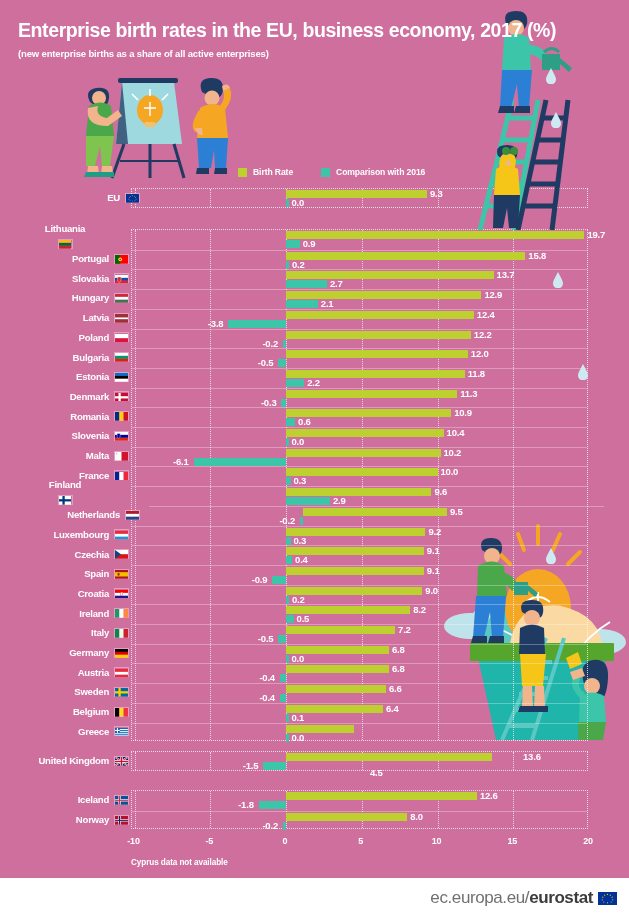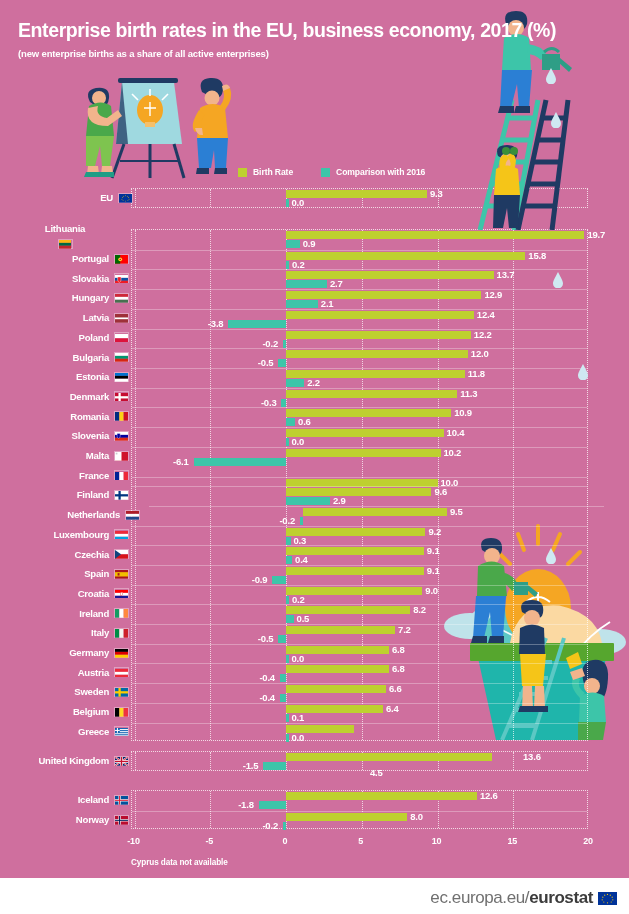--- a/index.html
+++ b/index.html
@@ -282,21 +282,21 @@
       <span class="legend-swatch" style="background:#bed02f"></span>
       <span class="legend-label">Birth Rate</span>
     </div>
     <div class="legend-item">
       <span class="legend-swatch" style="background:#3dc5a9"></span>
       <span class="legend-label">Comparison with 2016</span>
     </div>
   </div>
 
   <div id="chart-layer">
-      <div class="clabel" style="top: 188px; height: 19.7px; left: 5px;">
+      <div class="clabel" style="top: 188px; height: 19.7px; left: 12px;">
         <span class="txt">EU</span>
         <span class="flag"><svg viewBox="0 0 15 10" preserveAspectRatio="none">
             <rect width="15" height="10" fill="#003399"></rect>
             <g fill="#FFCC00">
         <circle cx="7.5" cy="2" r="0.5"></circle>
               <circle cx="9.6" cy="2.6" r="0.5"></circle>
               <circle cx="11.1" cy="4.1" r="0.5"></circle>
         <circle cx="11.6" cy="6" r="0.5"></circle>
               <circle cx="10.3" cy="7.6" r="0.5"></circle>
               <circle cx="7.5" cy="8.2" r="0.5"></circle>
@@ -421,21 +421,21 @@
           </svg></span>
       </div>
       <div class="clabel" style="top: 465.4px; height: 19.7px; left: 1px;">
         <span class="txt">France</span>
         <span class="flag"><svg viewBox="0 0 15 10" preserveAspectRatio="none">
             <rect y="0" x="0" height="10" width="5" fill="#002395"></rect>
             <rect y="0" x="5" height="10" width="5" fill="#fff"></rect>
             <rect y="0" x="10" height="10" width="5" fill="#ED2939"></rect>
           </svg></span>
       </div>
-      <div class="clabel" style="top: 485.1px; height: 19.7px; left: 1px;">
+      <div class="clabel" style="top: 485.1px; height: 19.7px; left: 1px; flex-direction: column;">
         <span class="txt">Finland</span>
         <span class="flag"><svg viewBox="0 0 15 10" preserveAspectRatio="none">
       <rect width="15" height="10" fill="#fff"></rect>
       <rect x="4" y="0" width="2.6" height="10" fill="#003580"></rect>
       <rect x="0" y="3.7" width="15" height="2.6" fill="#003580"></rect>
 
     </svg></span>
       </div>
       <div class="clabel" style="top: 504.8px; height: 19.7px; left: 12px;">
         <span class="txt">Netherlands</span>
@@ -613,21 +613,21 @@
           <div class="vlabel birth" style="left: 314.56px;">10.4</div>
           <div class="bar comp" style="left: 154px; width: 2.5px;"></div>
           <div class="vlabel comp" style="left: 159.5px;">0.0</div>
         </div>
         <div class="row" style="height: 19.7px; position: absolute; left: 0px; right: 0px; top: 216.7px; border-top: 1px solid rgba(255, 255, 255, 0.3);">
           <div class="bar birth" style="left: 154px; width: 154.53px;"></div>
           <div class="vlabel birth" style="left: 311.53px;">10.2</div>
           <div class="bar comp" style="left: 61.585px; width: 92.415px;"></div>
           <div class="vlabel comp" style="right: 398.415px;">-6.1</div>
         </div>
-        <div class="row" style="height: 19.7px; position: absolute; left: 0px; right: 11px; top: 236.4px; border-top: 1px solid rgba(255, 255, 255, 0.3); margin-top: 11px;">
+        <div class="row" style="height: 19.7px; position: absolute; left: 0px; right: 11px; top: 236.4px; border-top: 1px solid rgba(255, 255, 255, 0.3);">
           <div class="bar birth" style="left: 154px; width: 151.5px;"></div>
           <div class="vlabel birth" style="left: 308.5px;">10.0</div>
           <div class="bar comp" style="left: 154px; width: 4.545px;"></div>
           <div class="vlabel comp" style="left: 161.545px;">0.3</div>
         </div>
         <div class="row" style="height: 19.7px; position: absolute; left: 0px; right: 0px; top: 256.1px; border-top: 1px solid rgba(255, 255, 255, 0.3);">
           <div class="bar birth" style="left: 154px; width: 145.44px;"></div>
           <div class="vlabel birth" style="left: 302.44px;">9.6</div>
           <div class="bar comp" style="left: 154px; width: 43.935px;"></div>
           <div class="vlabel comp" style="left: 200.935px;">2.9</div>

